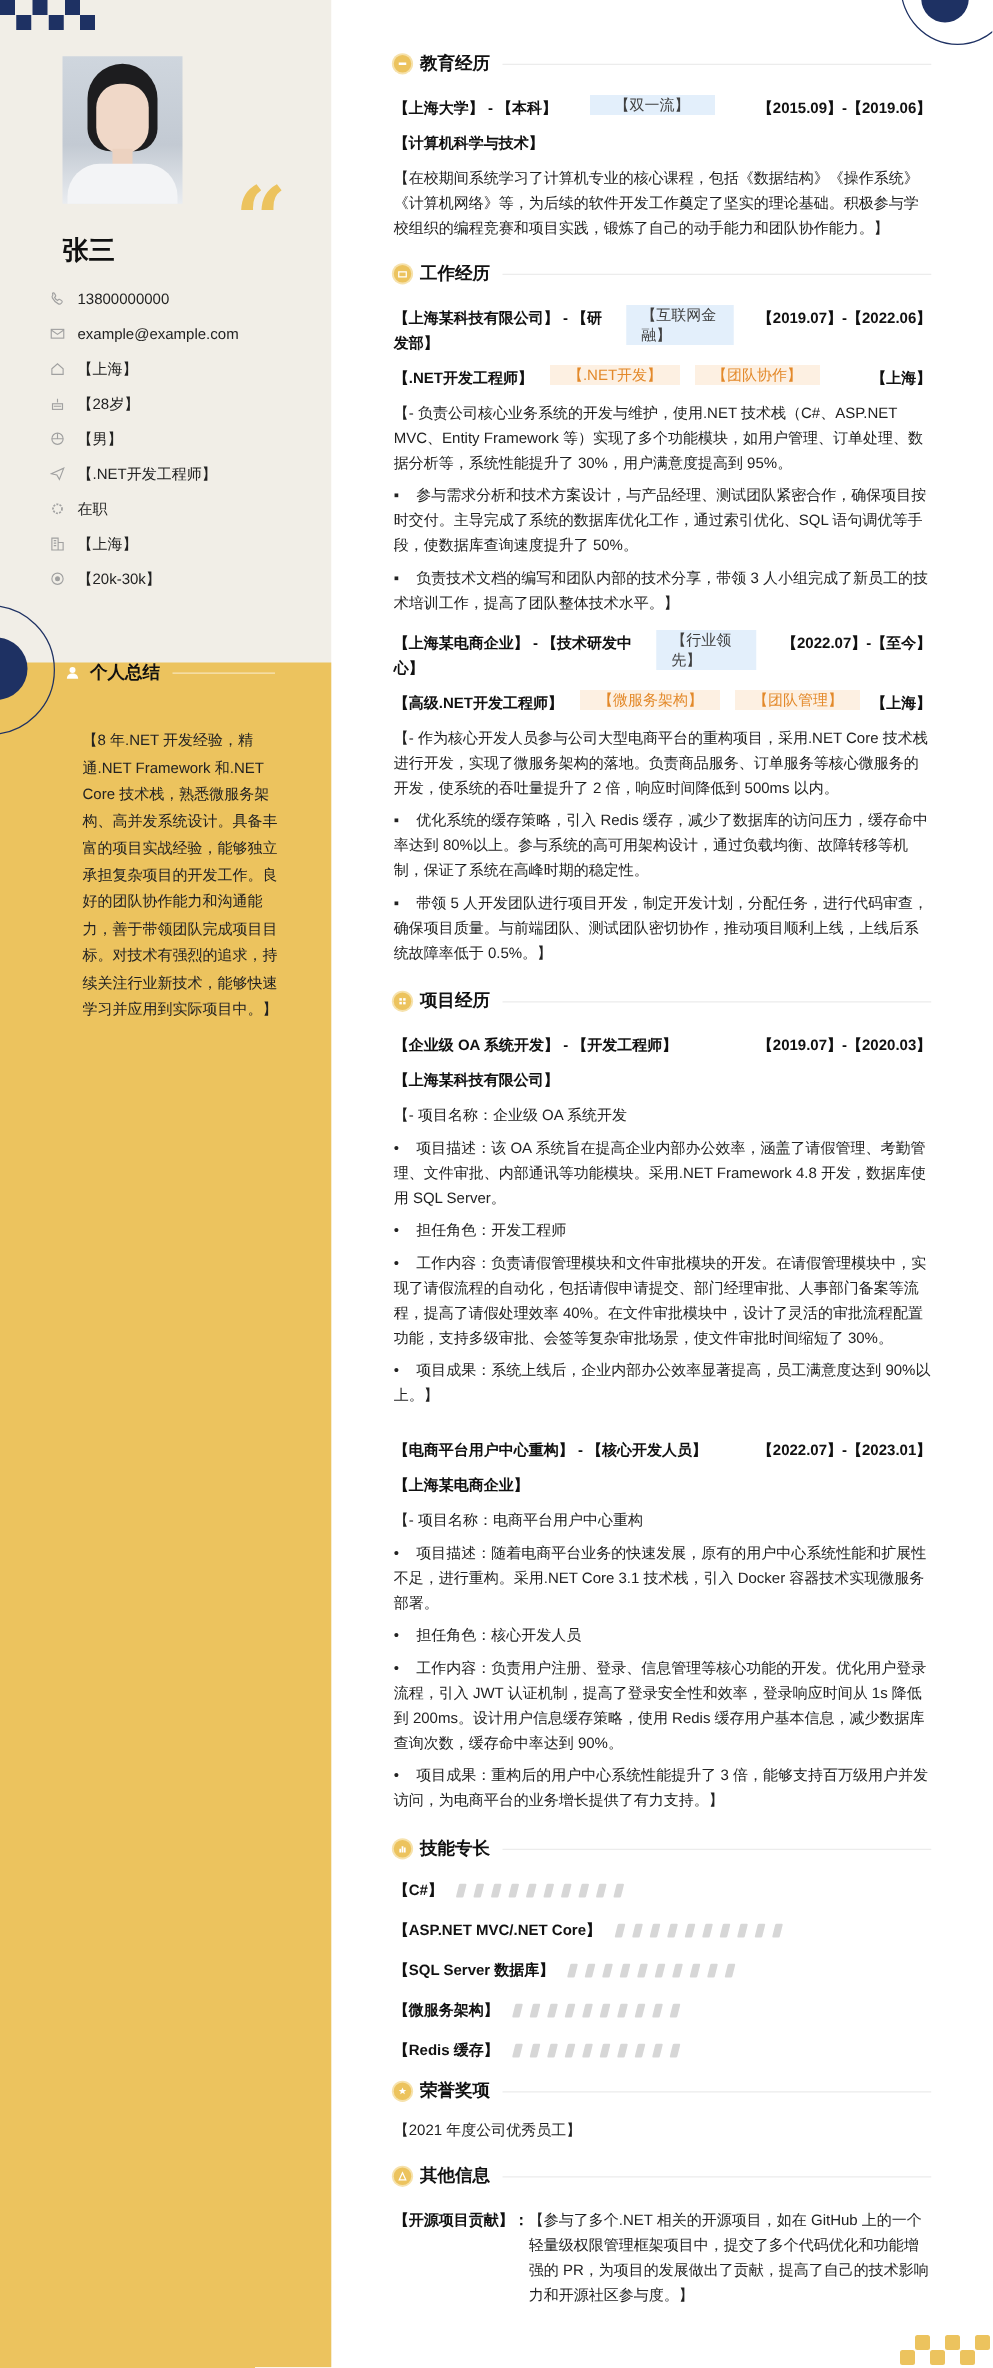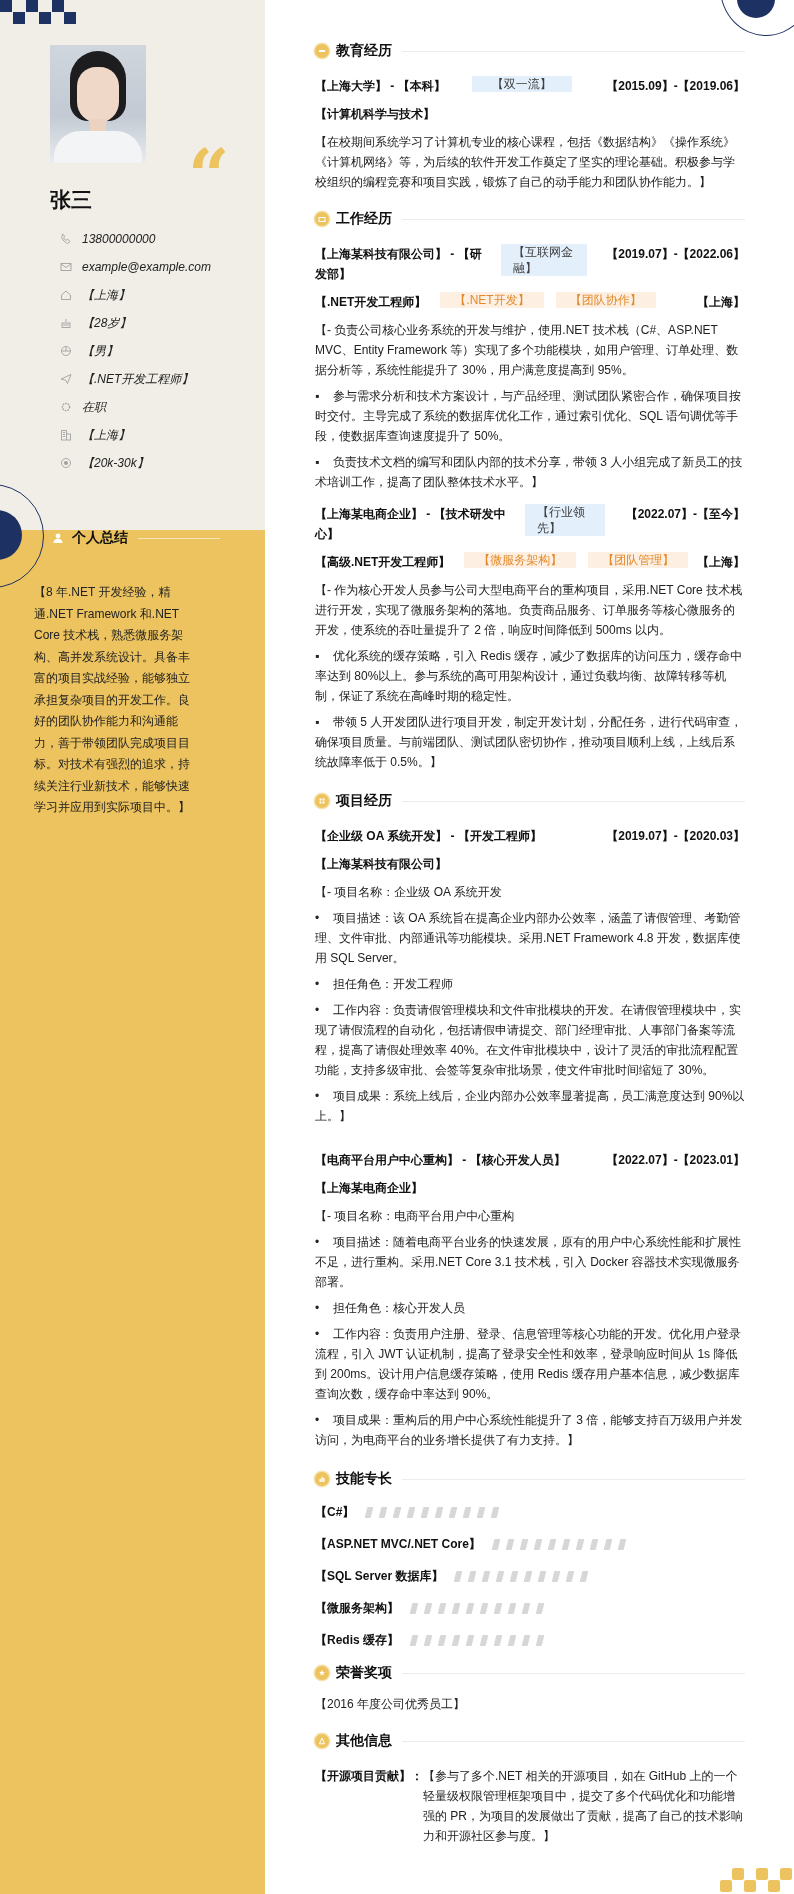--- a/index.html
+++ b/index.html
@@ -12,33 +12,33 @@
   .sidebar-yellow { position: absolute; left: 0; top: 530px; width: 265px; height: 1364px; background: #ecc35e; }
   .checker { position: absolute; left: 0; top: 0; width: 76px; height: 25px; }
   .checker span { position: absolute; width: 12px; height: 12px; background: #1e3163; }
   .photo { position: absolute; left: 50px; top: 45px; width: 96px; height: 118px; background: linear-gradient(180deg,#cfd6de 0%,#c3cad3 60%,#e9ecf0 100%); overflow: hidden; }
   .photo .hair { position: absolute; left: 20px; top: 6px; width: 56px; height: 70px; background: #1d1d1f; border-radius: 28px 28px 18px 18px; }
   .photo .face { position: absolute; left: 27px; top: 22px; width: 42px; height: 56px; background: #f0d8c8; border-radius: 20px 20px 22px 22px; }
   .photo .neck { position: absolute; left: 40px; top: 74px; width: 16px; height: 16px; background: #ecd2c0; }
   .photo .shirt { position: absolute; left: 4px; top: 86px; width: 88px; height: 40px; background: #f3f4f6; border-radius: 26px 26px 0 0; }
   .quote { position: absolute; left: 188px; top: 140px; font-family: "DejaVu Serif", serif; font-size: 72px; font-weight: bold; color: #ecc35e; line-height: 1; }
   .name { position: absolute; left: 50px; top: 186px; font-size: 21px; font-weight: bold; color: #111; }
-  .info-list { position: absolute; left: 60px; top: 225px; font-style: italic; }
+  .info-list { position: absolute; left: 40px; top: 225px; }
   .info-item { display: flex; align-items: center; height: 28px; font-size: 12px; color: #222; }
   .info-item .ic { width: 12px; height: 12px; margin-right: 10px; color: #9a9a9a; display: inline-flex; align-items: center; justify-content: center; }
   .info-item .ic svg { width: 12px; height: 12px; }
 
   .left-circle { position: absolute; left: -60px; top: 484px; width: 104px; height: 104px; border: 1.5px solid #1e3163; border-radius: 50%; }
   .left-dot { position: absolute; left: -28px; top: 510px; width: 50px; height: 50px; background: #1e3163; border-radius: 50%; }
 
   .summary-head { position: absolute; left: 52px; top: 529px; display: flex; align-items: center; }
   .summary-head .ic { width: 12px; height: 12px; margin-right: 8px; }
   .summary-head .t { font-size: 14px; font-weight: bold; color: #111; }
   .summary-head .line { width: 82px; height: 1px; background: #f7e6b9; margin-left: 10px; }
-  .summary-text { position: absolute; left: 34px; top: 582px; width: 160px; font-size: 12px; line-height: 21.5px; color: #222; }
+  .summary-text { position: absolute; left: 66px; top: 582px; width: 160px; font-size: 12px; line-height: 21.5px; color: #222; }
 
   
   .tr-circle { position: absolute; left: 720px; top: -60px; width: 92px; height: 96px; border: 1.5px solid #1e3163; border-radius: 50%; }
   .tr-dot { position: absolute; left: 737px; top: -20px; width: 38px; height: 38px; background: #1e3163; border-radius: 50%; }
   .br-checker { position: absolute; left: 720px; top: 1868px; width: 74px; height: 26px; }
   .br-checker span { position: absolute; width: 12px; height: 12px; background: #ecc35e; border-radius: 2px; }
 
   
   .main { position: absolute; left: 315px; top: 40px; width: 430px; }
   .sec-head { display: flex; align-items: center; height: 22px; margin-bottom: 14px; }
@@ -386,21 +386,21 @@
     <div class="sec-head" style="margin-bottom:6px;">
       <span class="badge">
           <svg viewBox="0 0 8 8">
             <path d="M4 1l.9 2h2.1l-1.7 1.3.6 2.1L4 5.2 2.1 6.4l.6-2.1L1 3h2.1z" fill="#fff"></path>
           </svg>
         </span>
       <span class="t">荣誉奖项</span>
       <span class="line"></span>
     </div>
     <div style="margin-bottom:12px;">
-      <div class="award">【2016 年度公司优秀员工】</div>
+      <div class="award">【2021 年度公司优秀员工】</div>
     </div>
 
     <div class="sec-head">
       <span class="badge">
           <svg viewBox="0 0 8 8">
             <path d="M4 1.2L6.6 6.8H1.4z" fill="none" stroke="#fff" stroke-width="1"></path>
           </svg>
         </span>
       <span class="t">其他信息</span>
       <span class="line"></span>

